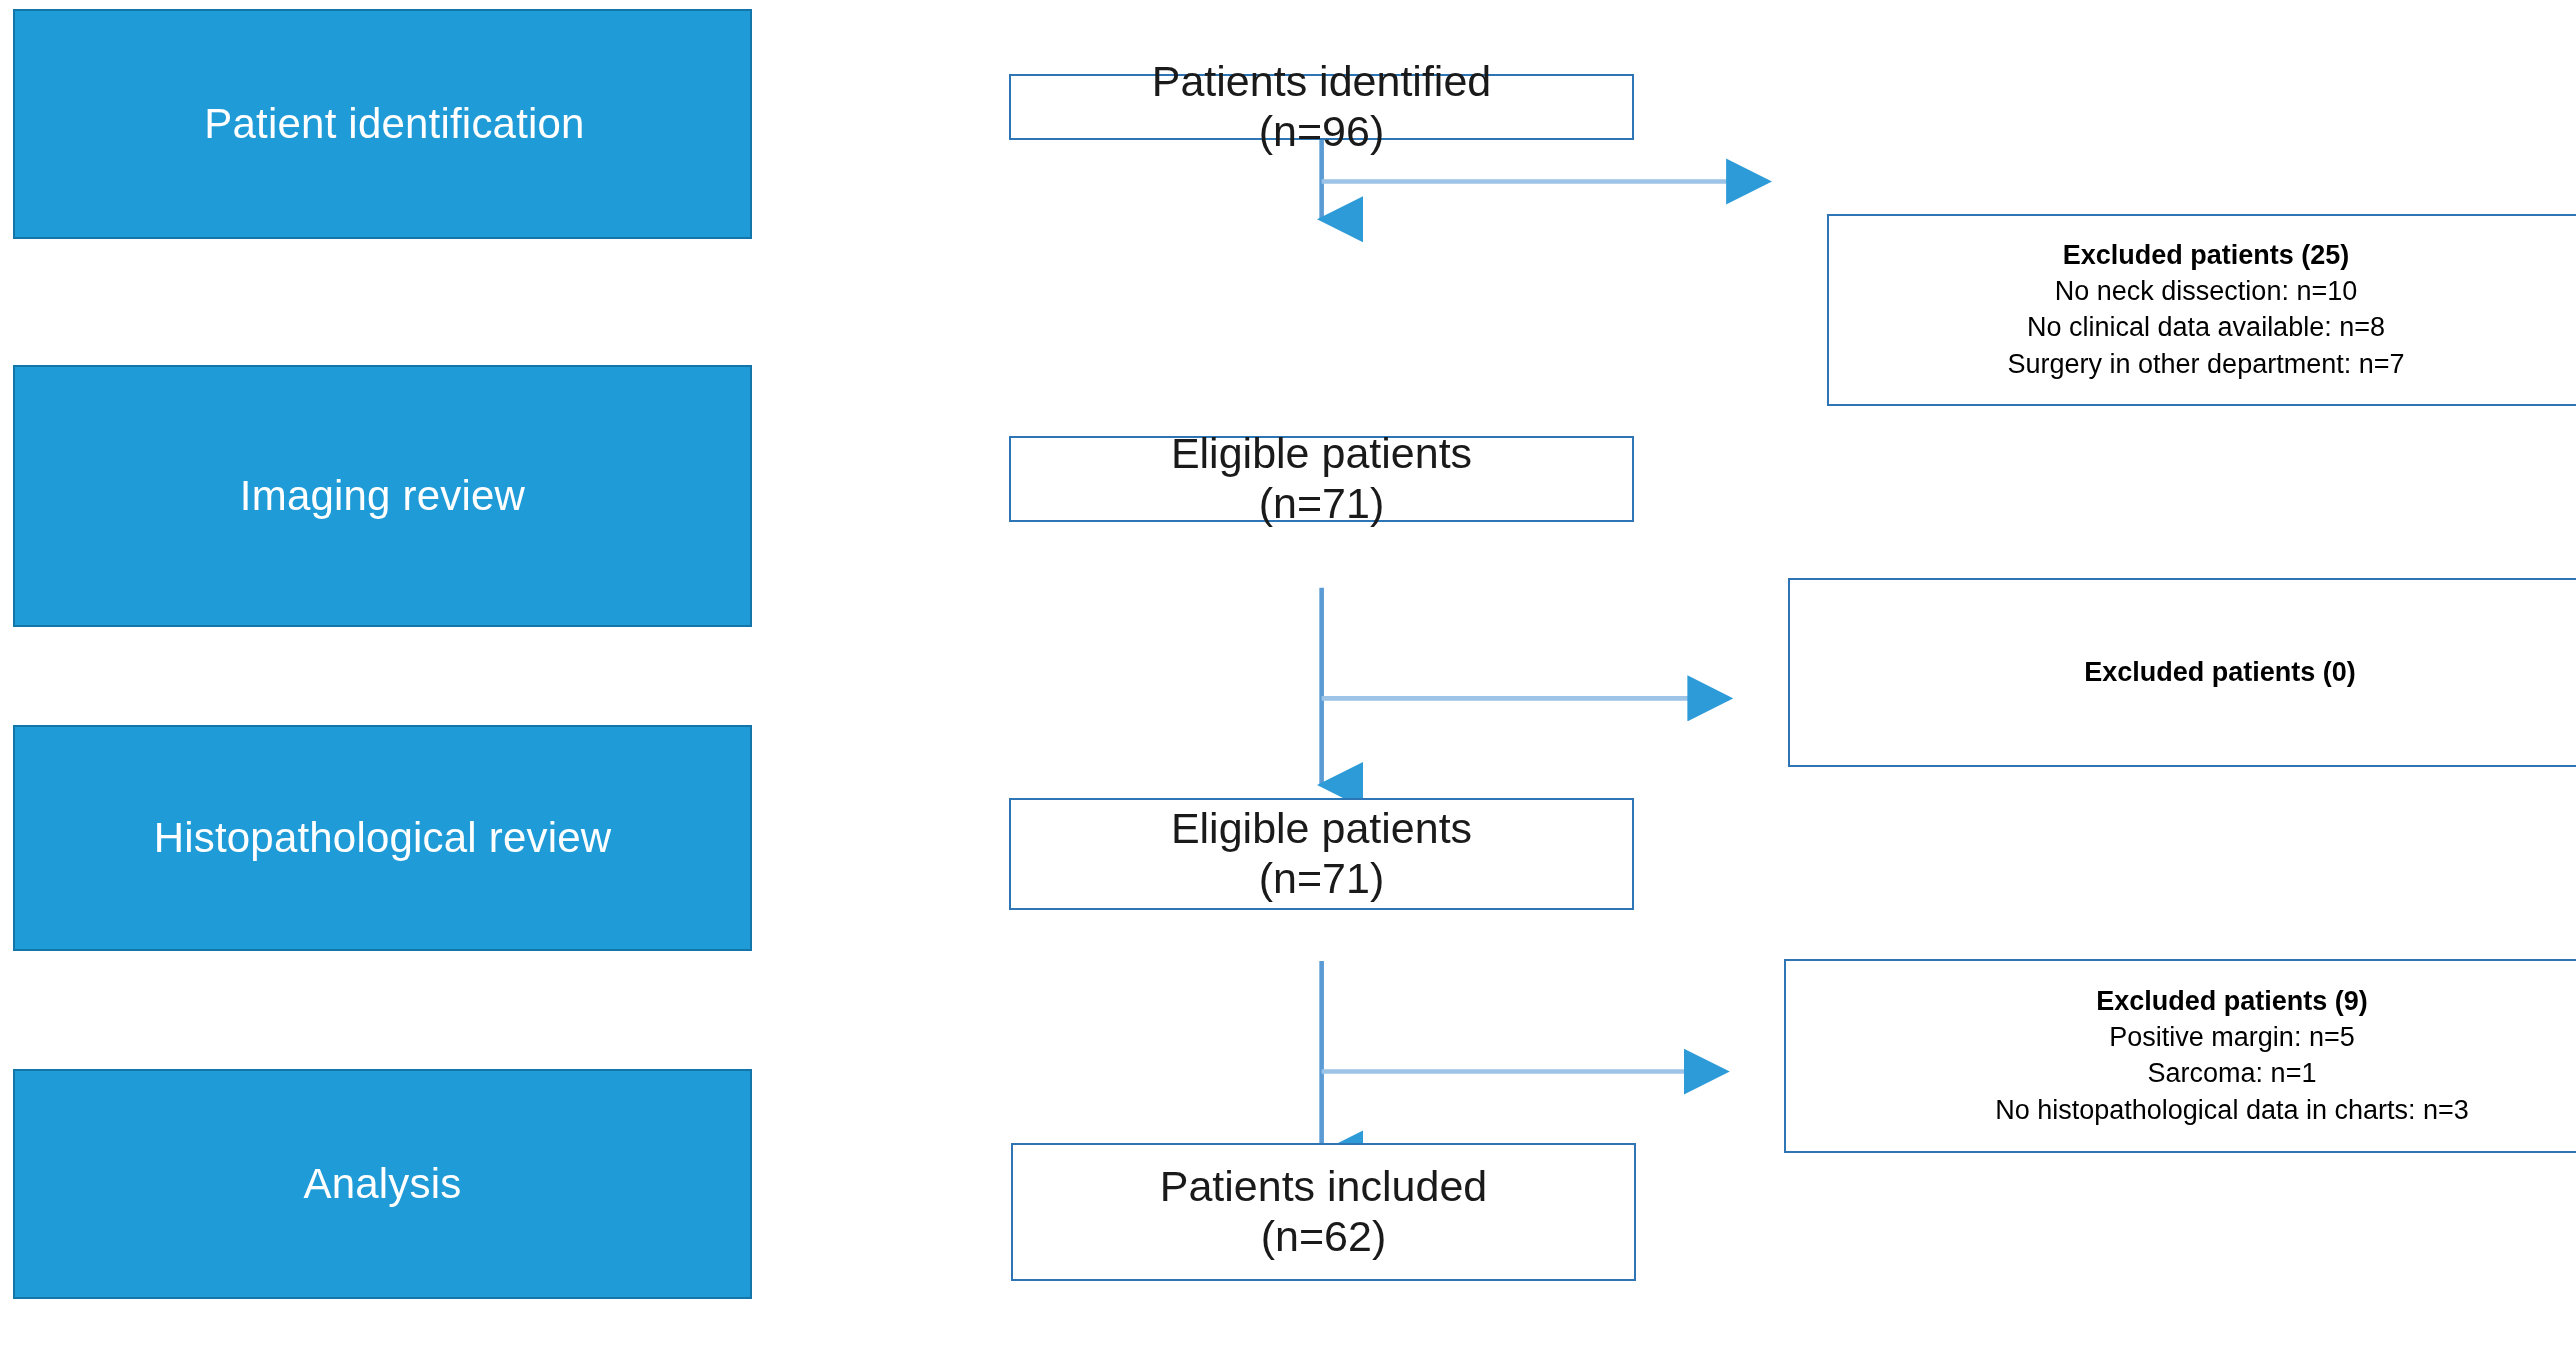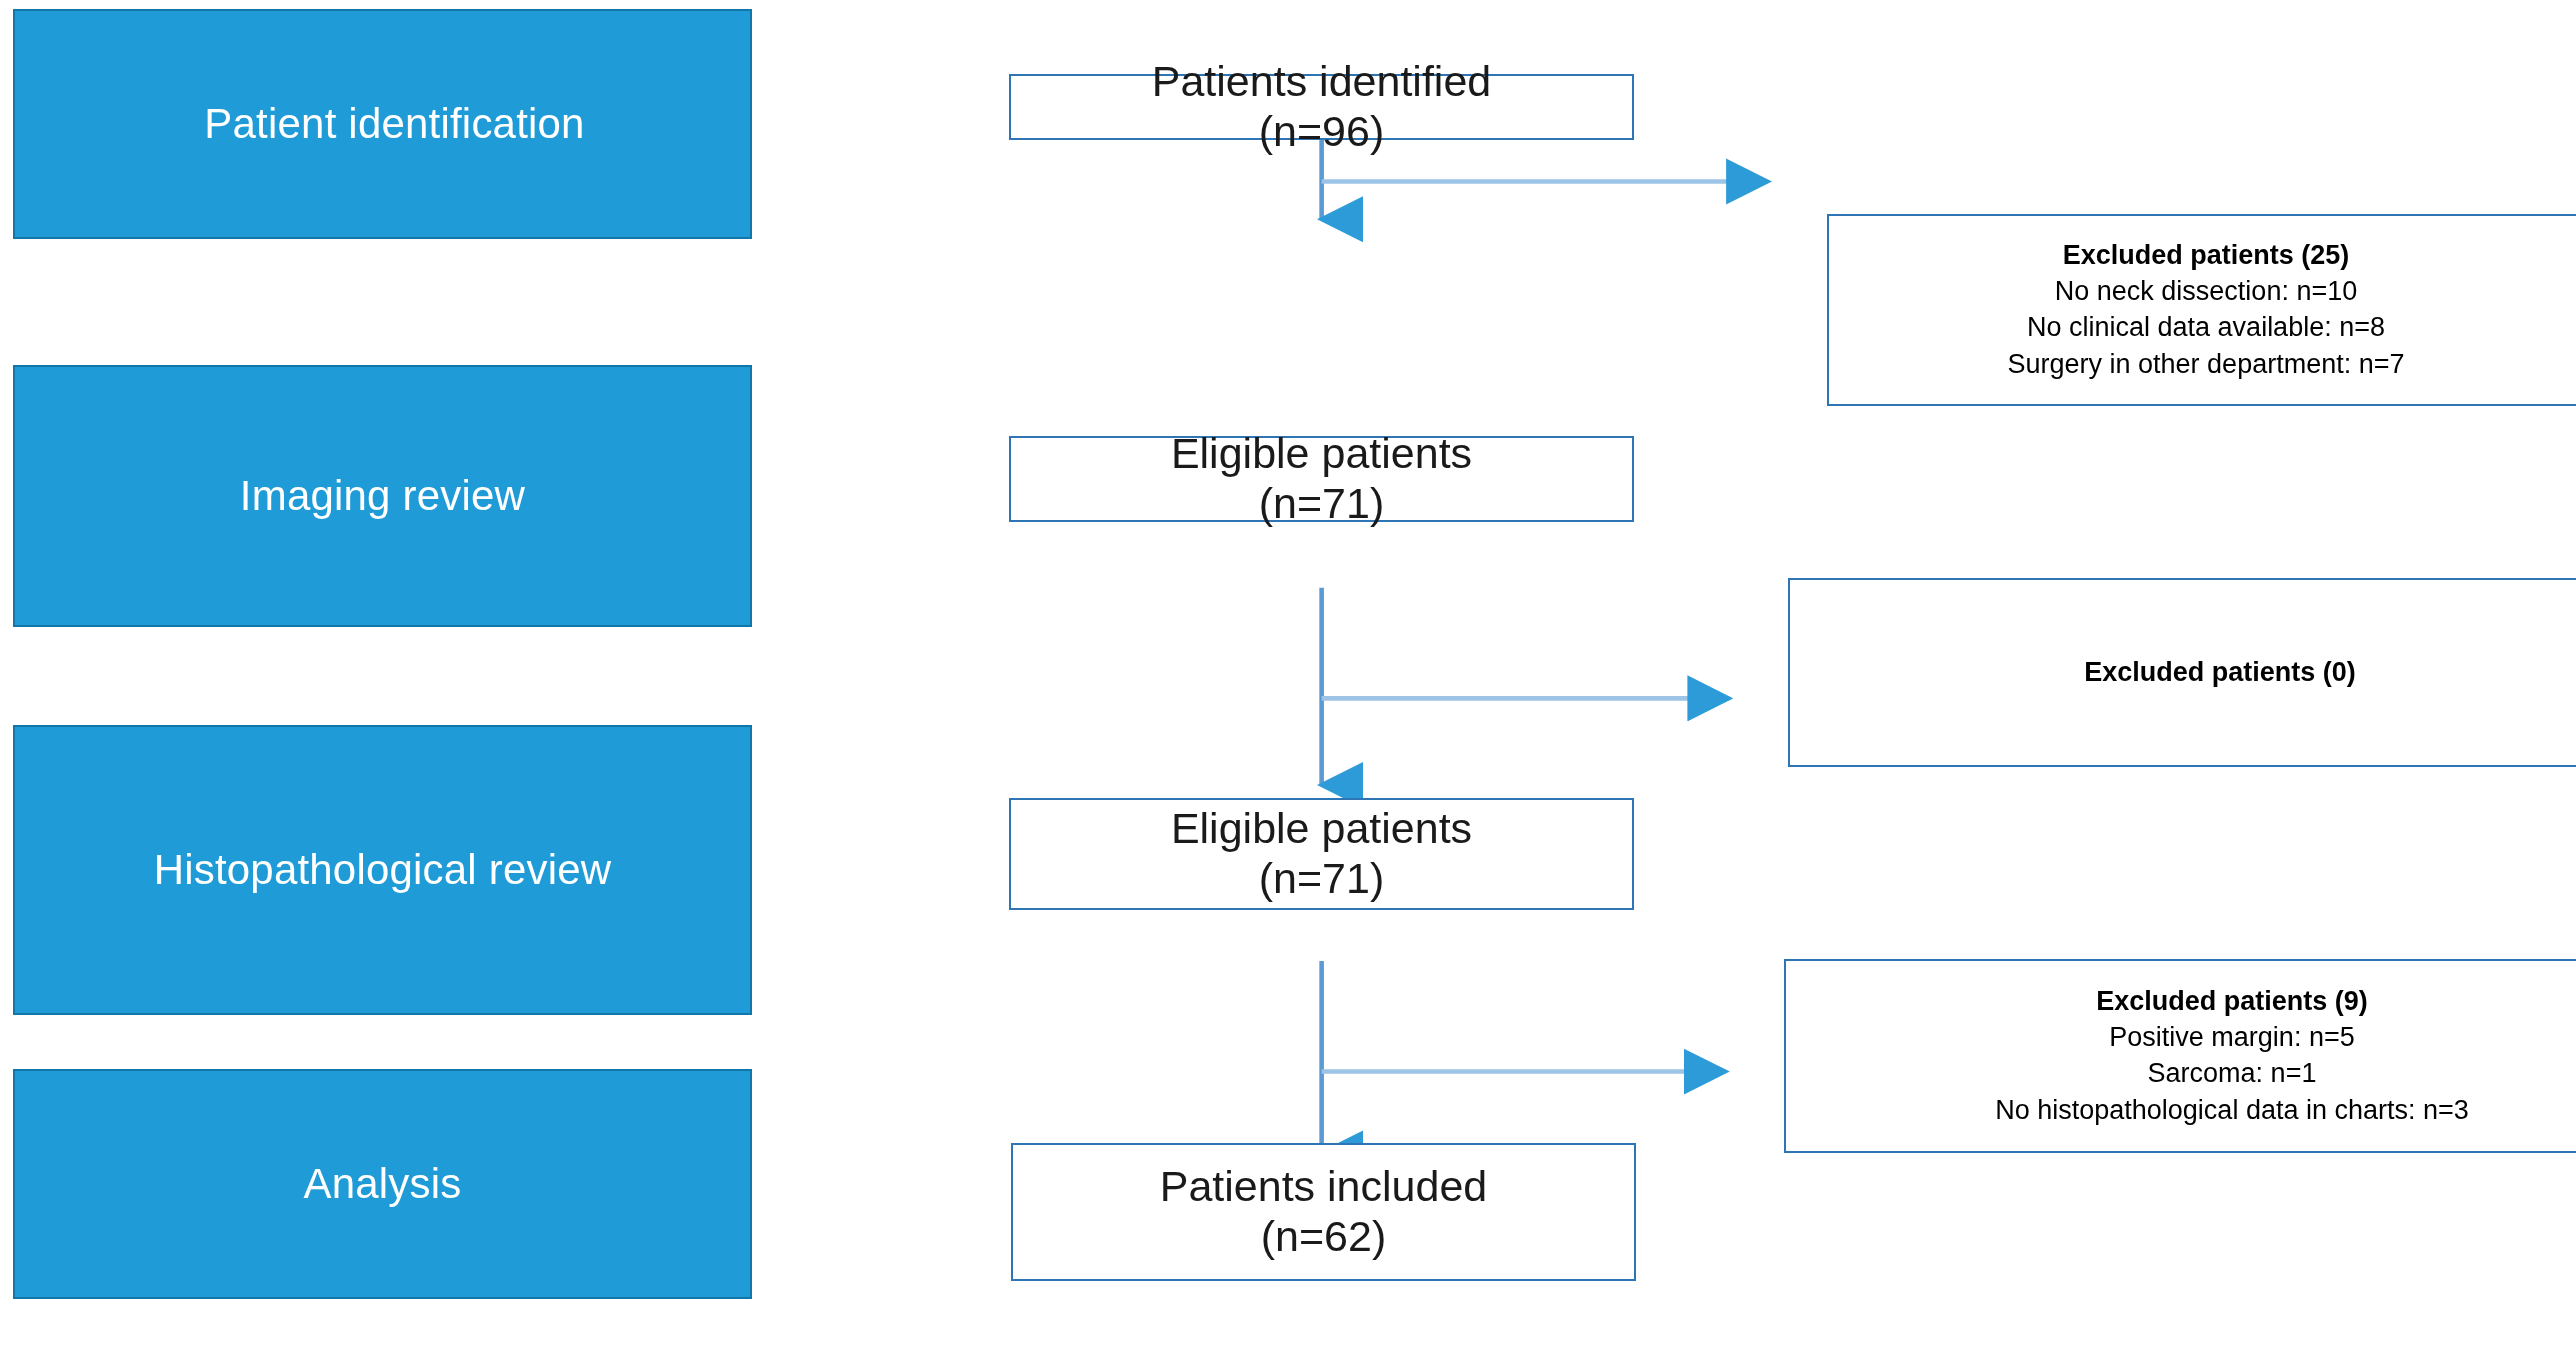--- a/index.html
+++ b/index.html
@@ -124,21 +124,21 @@
   </svg>
 
   <div class="stage-box" style="left:13px; top:9.2px; width:739px; height:230px;padding-left:24px;">
     <div class="stage-label">Patient identification</div>
   </div>
 
   <div class="stage-box" style="left:13px; top:365px; width:739px; height:262px;">
     <div class="stage-label">Imaging review</div>
   </div>
 
-  <div class="stage-box" style="left:13px; top:725px; width:739px; height:290px;">
+  <div class="stage-box" style="left:13px; top:725px; width:739px; height:226px;">
     <div class="stage-label">Histopathological review</div>
   </div>
 
   <div class="stage-box" style="left:13px; top:1069px; width:739px; height:230px;">
     <div class="stage-label">Analysis</div>
   </div>
 
   <div class="flow-box" style="left:1009px; top:74px; width:625px; height:66px;">
     <div class="flow-line">Patients identified</div>
     <div class="flow-line">(n=96)</div>

